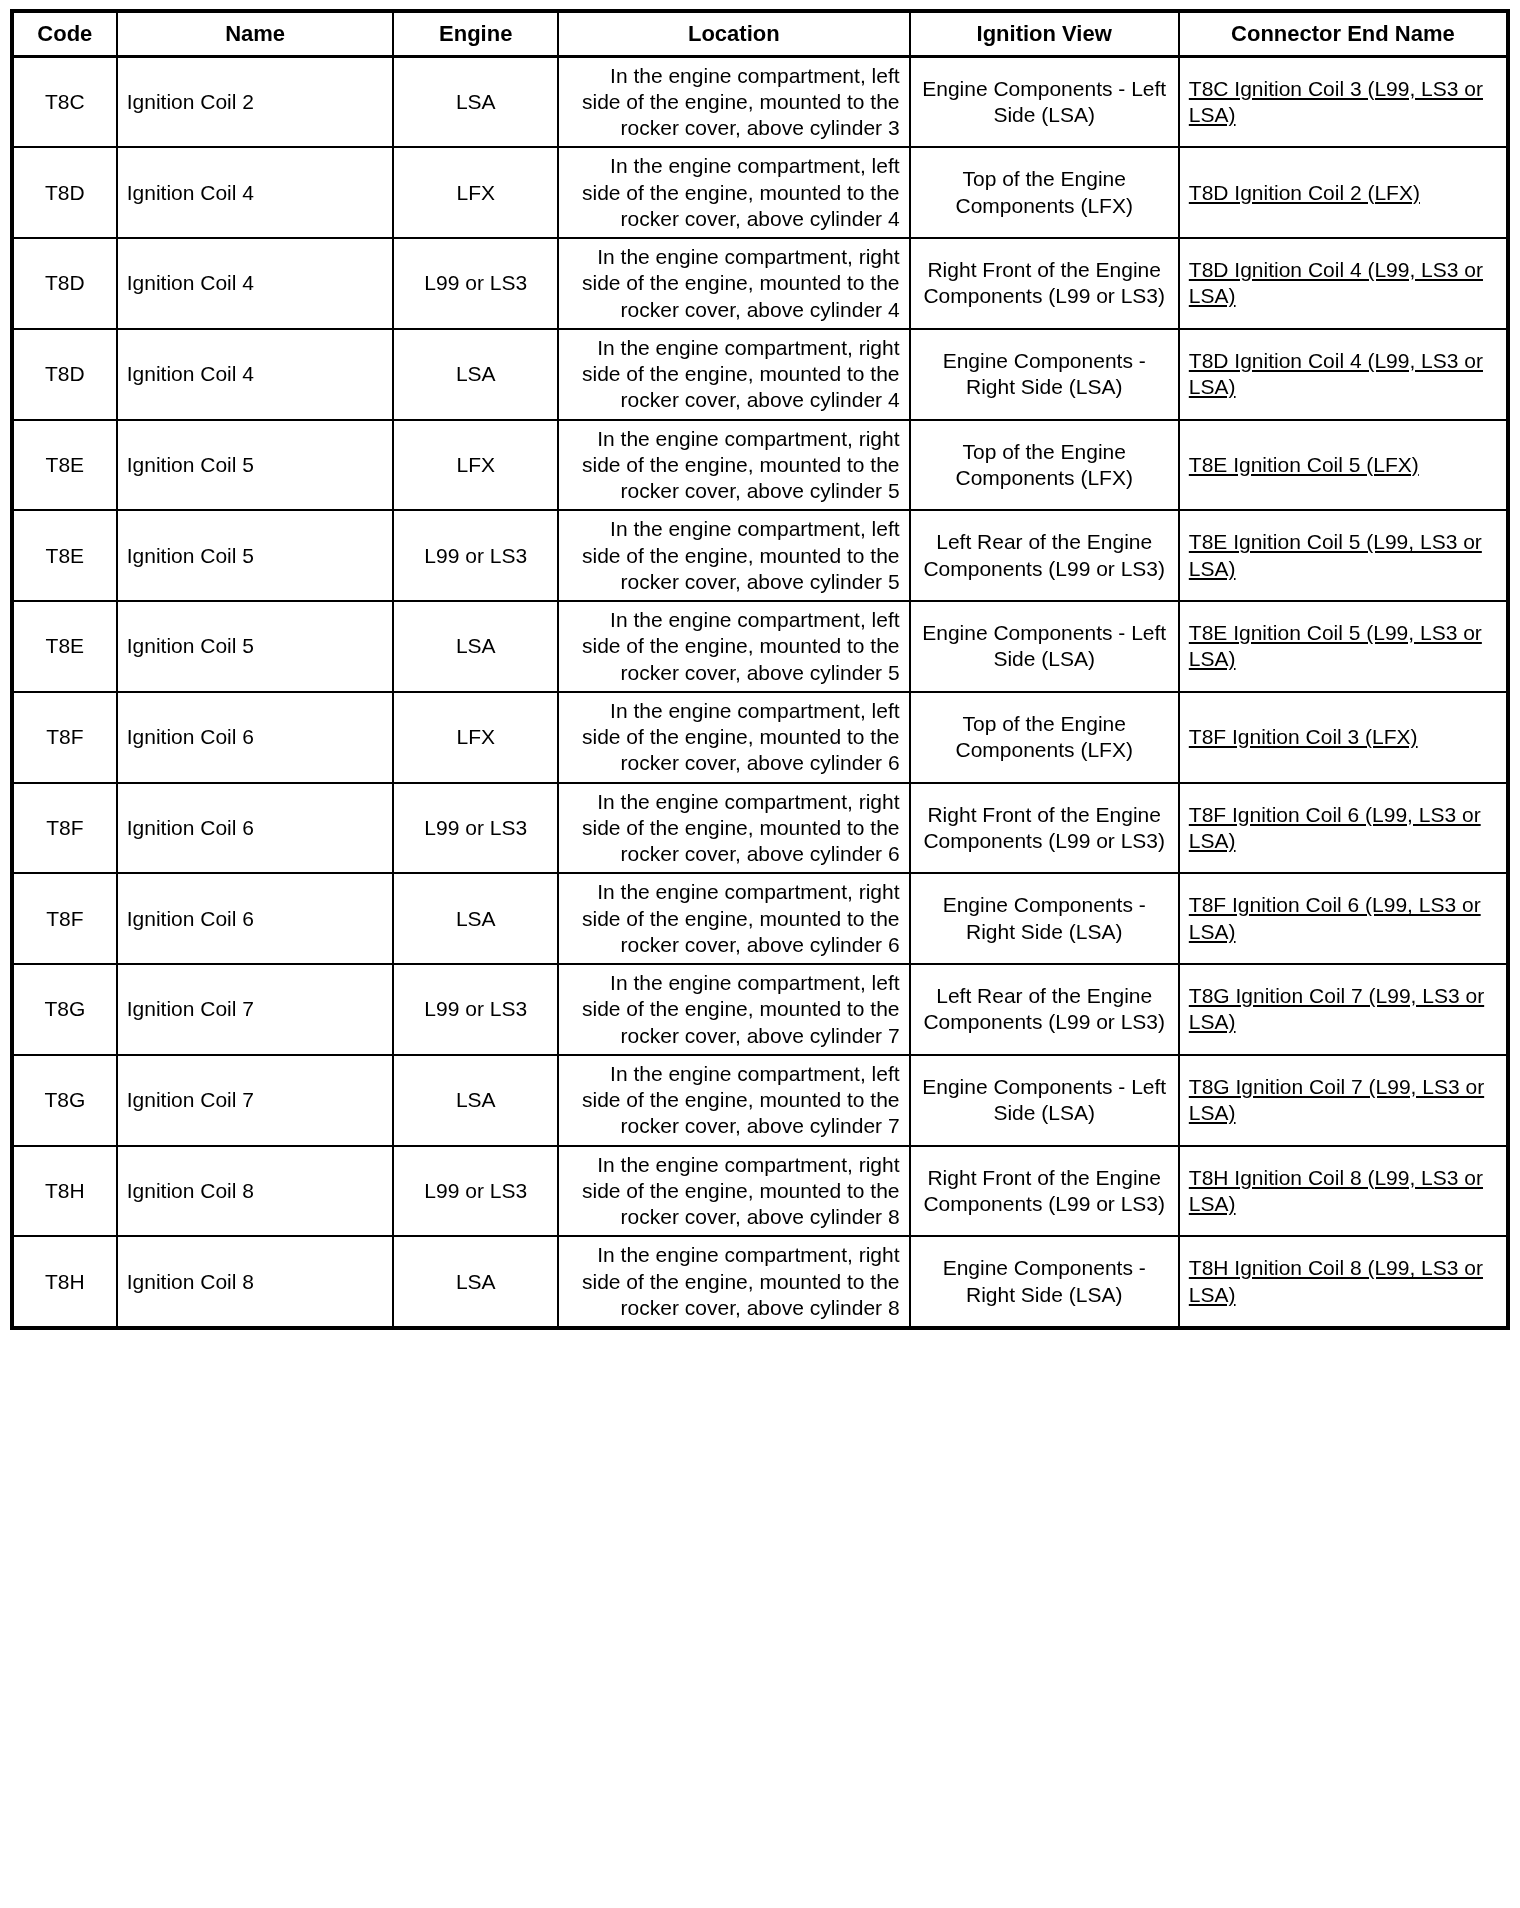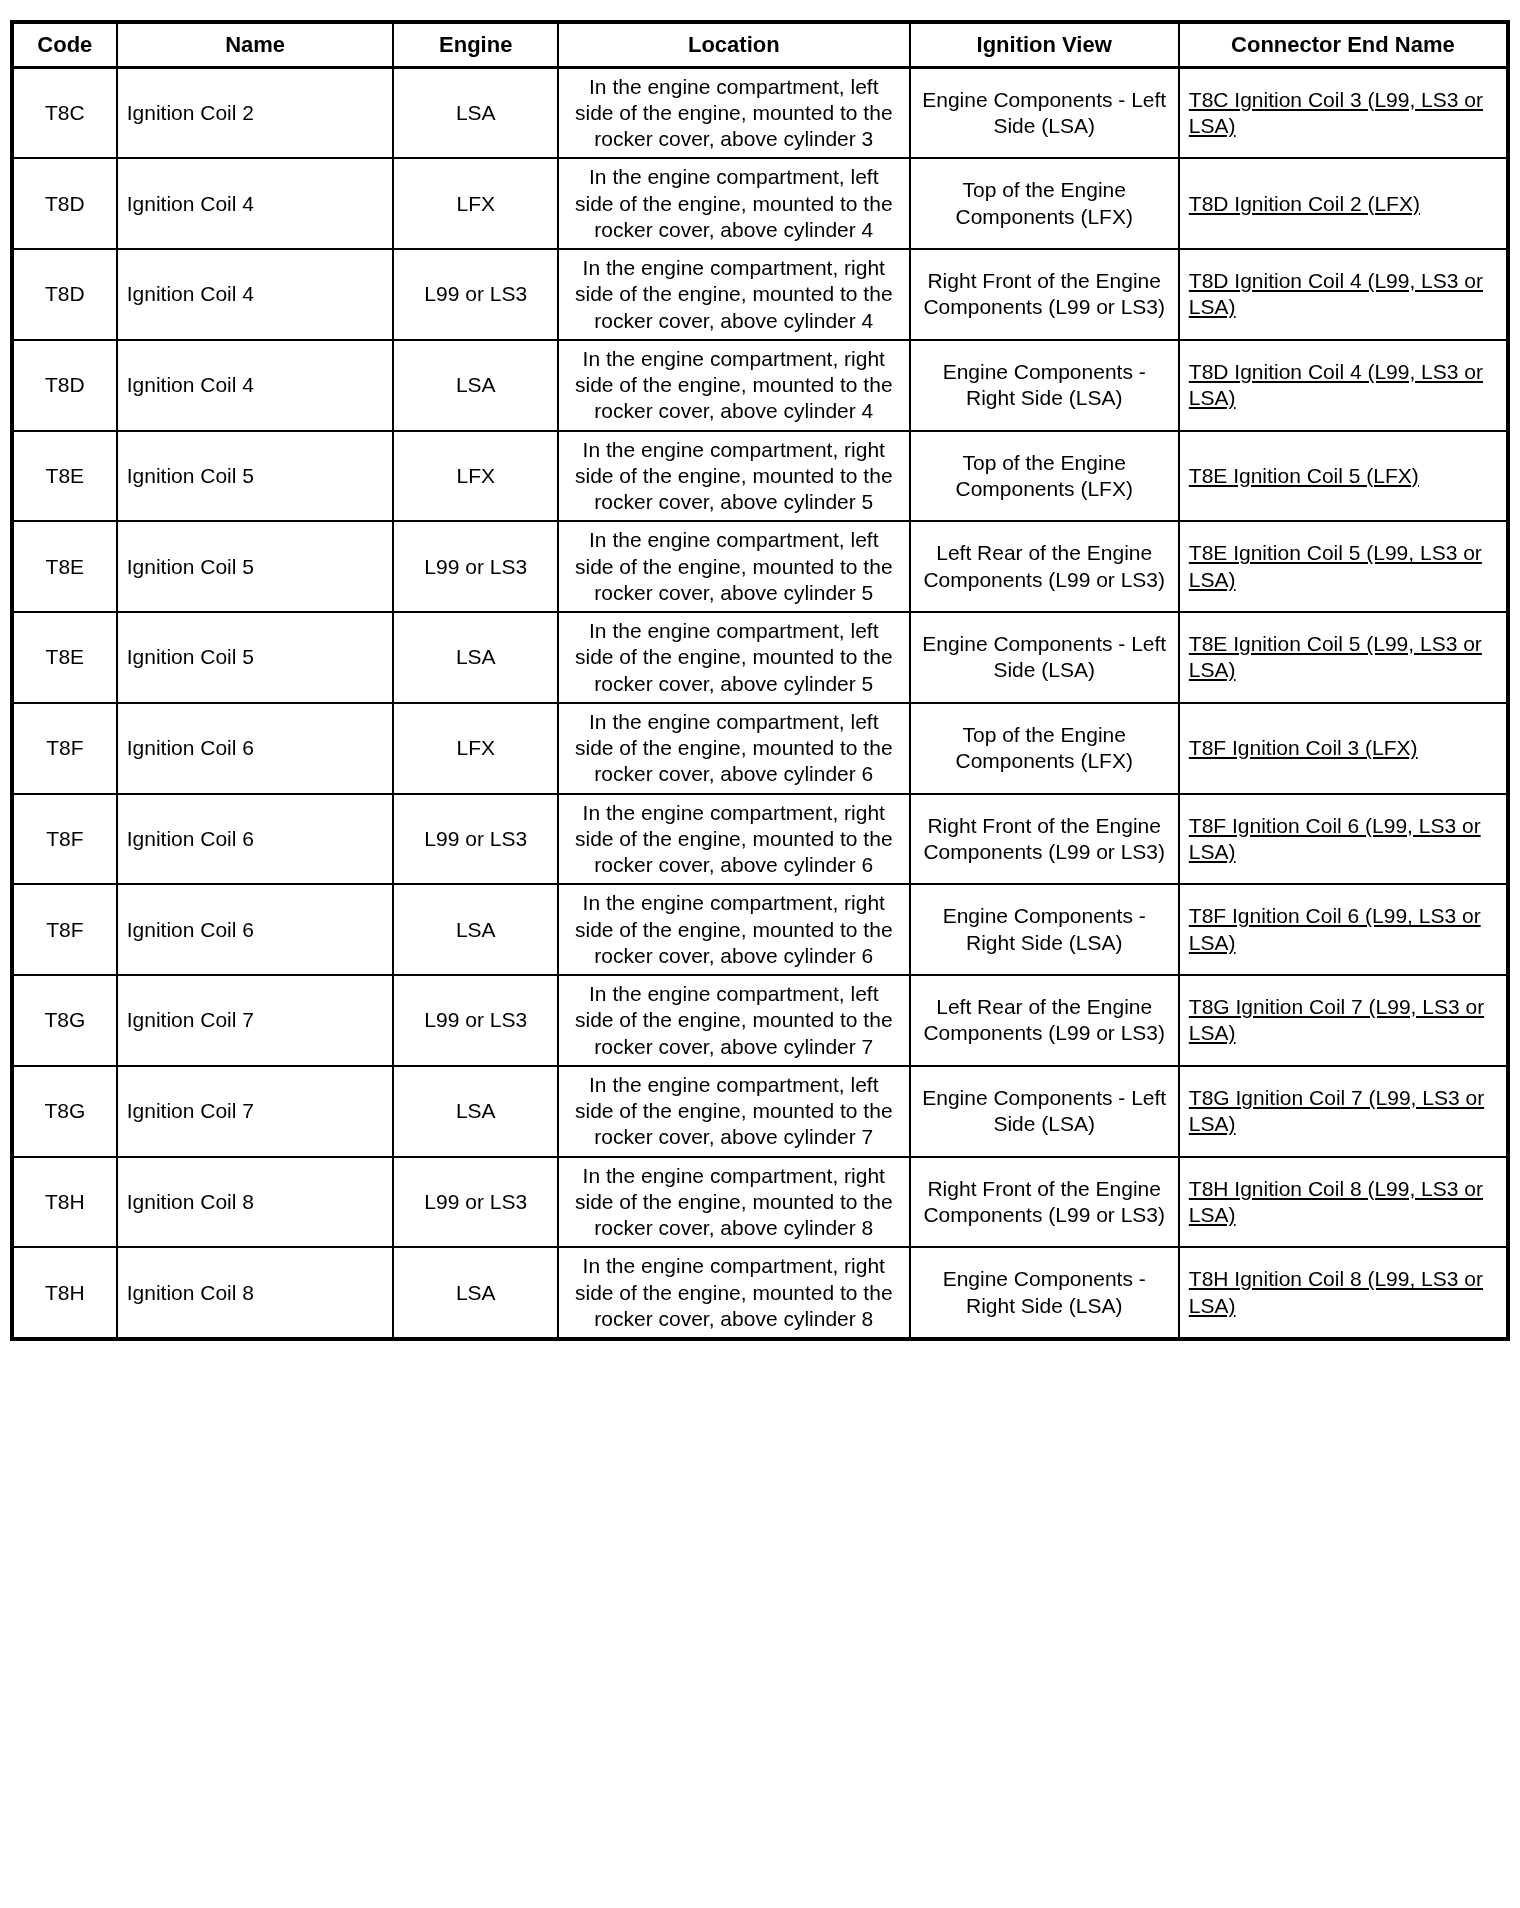--- a/index.html
+++ b/index.html
@@ -6,21 +6,21 @@
     margin: 0;
     padding: 0;
     background: #ffffff;
     color: #000000;
     font-family: "Liberation Sans", sans-serif;
   }
   .page {
     box-sizing: border-box;
     width: 1520px;
     min-height: 1908px;
-    padding: 20px 10px;
+    padding: 9px 10px;
     background: #ffffff;
   }
   table.loc-table {
     width: 100%;
     border-collapse: collapse;
     table-layout: fixed;
     border: 4px solid #000000;
   }
   table.loc-table th,
   table.loc-table td {
@@ -42,21 +42,21 @@
   col.c-code      { width: 7%;    }
   col.c-name      { width: 18.5%; }
   col.c-option    { width: 11%;   }
   col.c-location  { width: 23.5%; }
   col.c-locator   { width: 18%;   }
   col.c-connector { width: 22%;   }
   
   td.col-0 { text-align: center; } 
   td.col-1 { text-align: left;   } 
   td.col-2 { text-align: center; } 
-  td.col-3 { text-align: center;   } 
+  td.col-3 { text-align: right;   } 
   td.col-4 { text-align: center;   } 
   td.col-5 { text-align: left; text-decoration: underline;   } 
 </style>
 </head>
 <body>
 
 <div class="page">
   <table class="loc-table">
     <colgroup>
       <col class="c-code">

